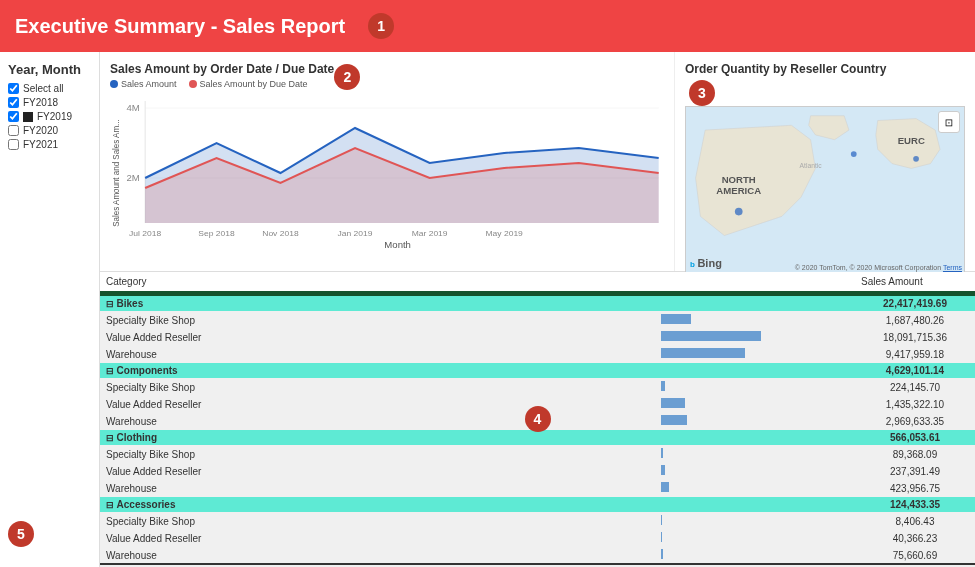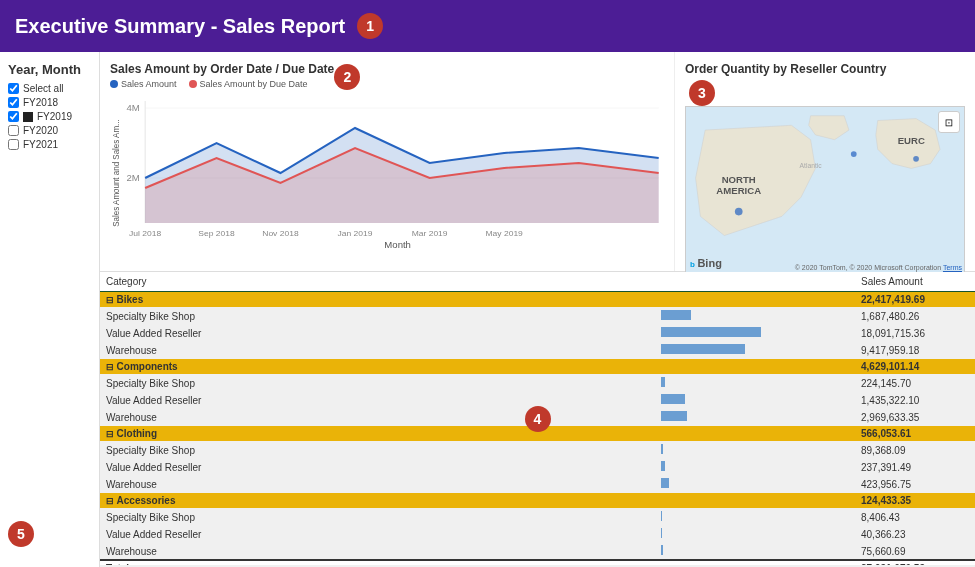--- a/index.html
+++ b/index.html
@@ -1,26 +1,26 @@
 <!DOCTYPE html>
 <html><head>
   <meta charset="utf-8">
   <style>
     * { box-sizing: border-box; margin: 0; padding: 0; }
     body { font-family: 'Segoe UI', Arial, sans-serif; font-size: 11px; background: #f0f0f0; width: 975px; height: 567px; overflow: hidden; }
 
     .header {
-      background: #4c1d95;
+      background: #ef4444;
       color: white;
       font-size: 20px;
       font-weight: bold;
       padding: 10px 15px;
       display: flex;
       align-items: center;
-      gap: 12px;
+      gap: 23px;
       height: 52px;
     }
 
     .badge {
       background: #C0392B;
       color: white;
       border-radius: 50%;
       width: 26px;
       height: 26px;
       display: flex;
@@ -203,54 +203,54 @@
 
     .data-table {
       width: 100%;
       border-collapse: collapse;
       font-size: 10px;
     }
 
     .data-table th {
       text-align: left;
       padding: 4px 6px;
-      border-bottom: 1px solid #14532d;
+      border-bottom: 5px solid #14532d;
       font-weight: normal;
       color: #333;
       background: white;
       position: sticky;
       top: 0;
     }
 
     .data-table td {
       padding: 2px 6px;
       border-bottom: 1px solid #f0f0f0;
       color: #333;
     }
 
     .category-row td {
       font-weight: bold;
-      background: #eab308;
+      background: #5eead4;
     }
 
     .sub-row td:first-child {
     }
 
     .bar-cell {
       width: 200px;
     }
 
     .bar {
       height: 10px;
       background: #6B9ED2;
       display: inline-block;
     }
 
     .amount-cell {
-      text-align: left;
+      text-align: center;
       white-space: nowrap;
       width: 120px;
     }
 
     .total-row td {
       font-weight: bold;
       border-top: 2px solid #333;
       background: white;
     }
 

